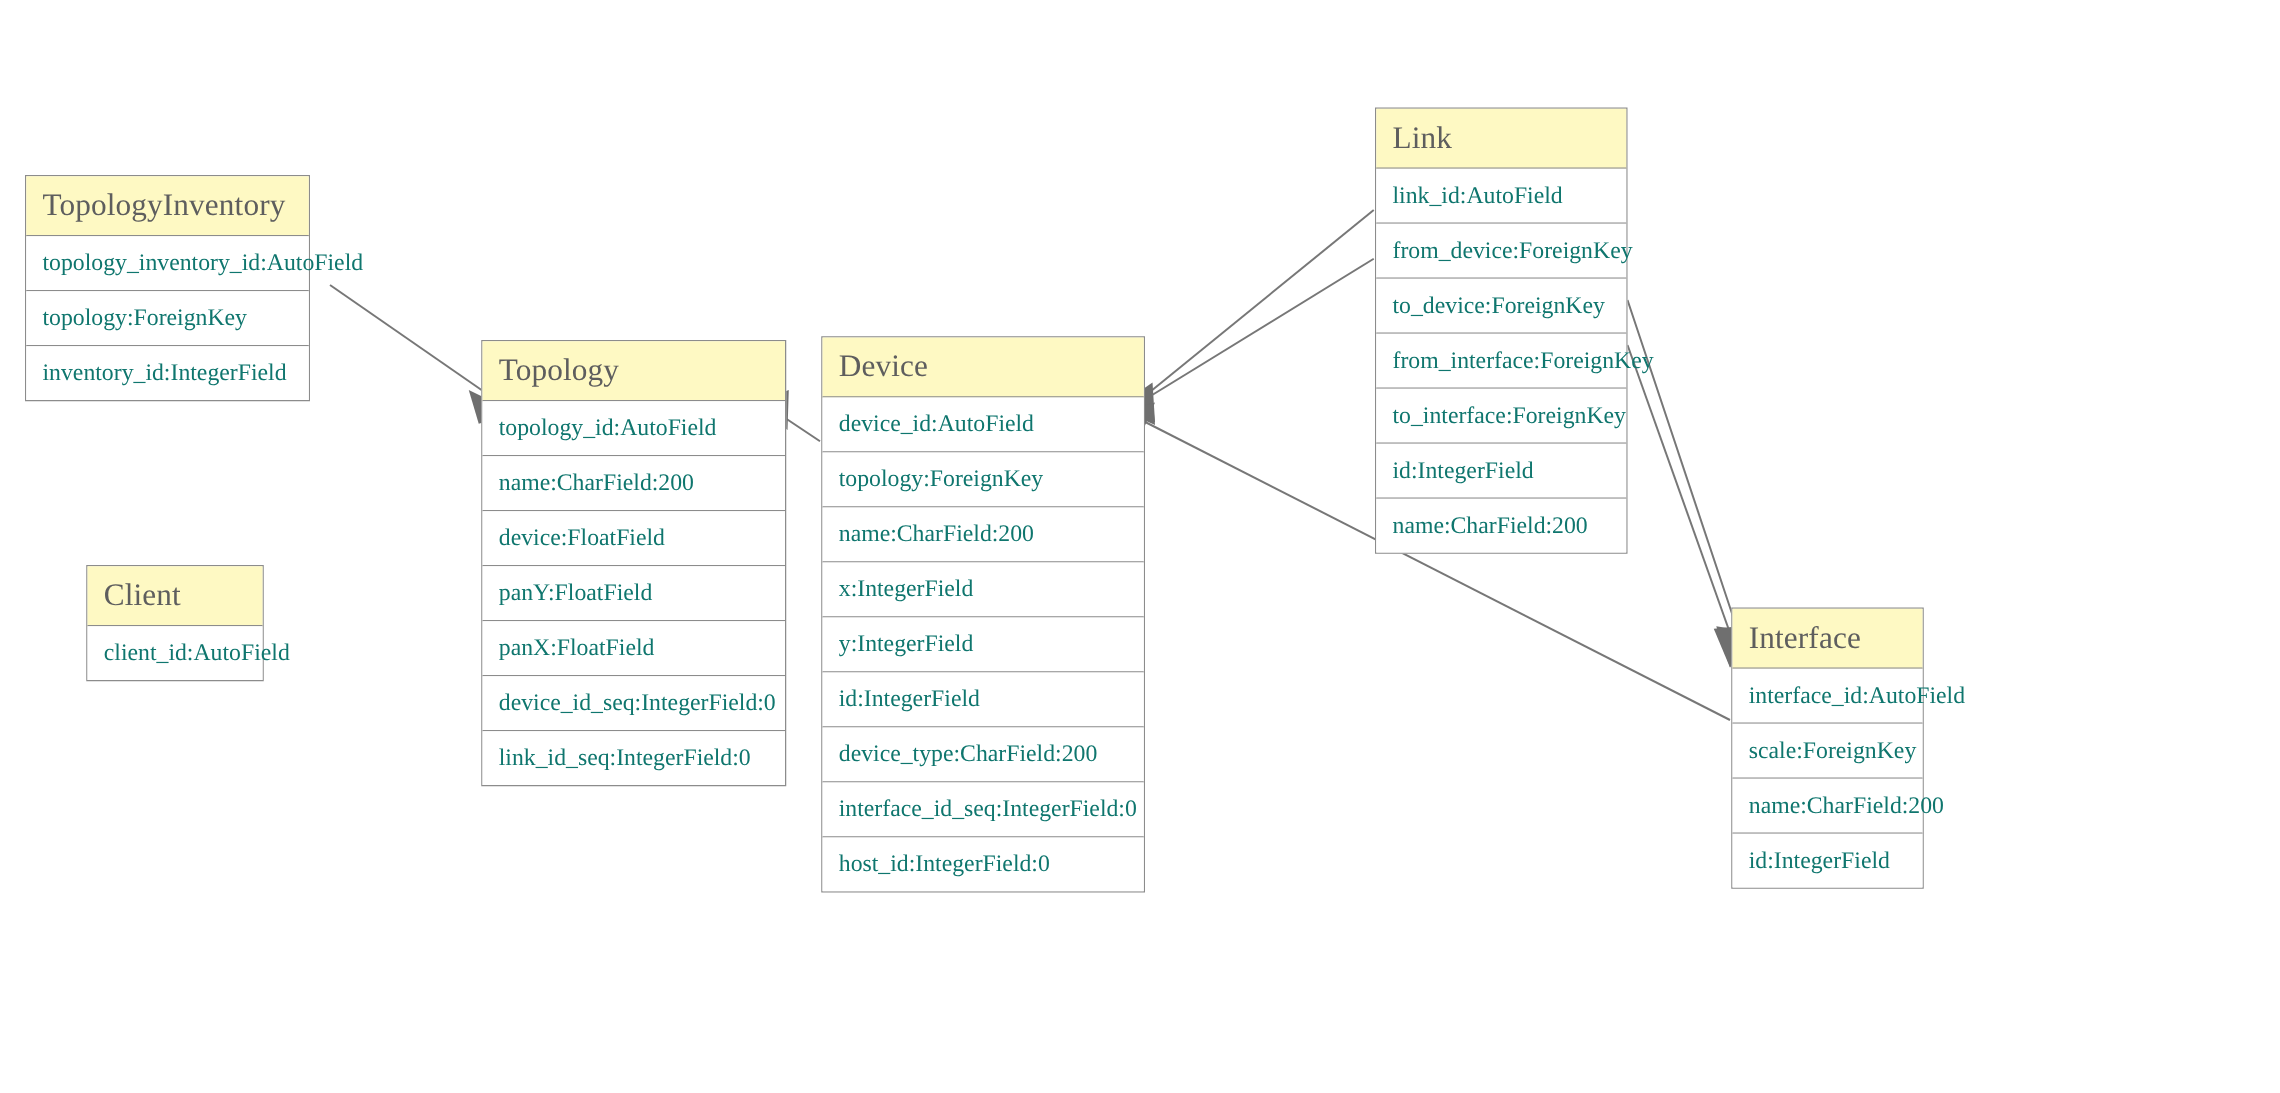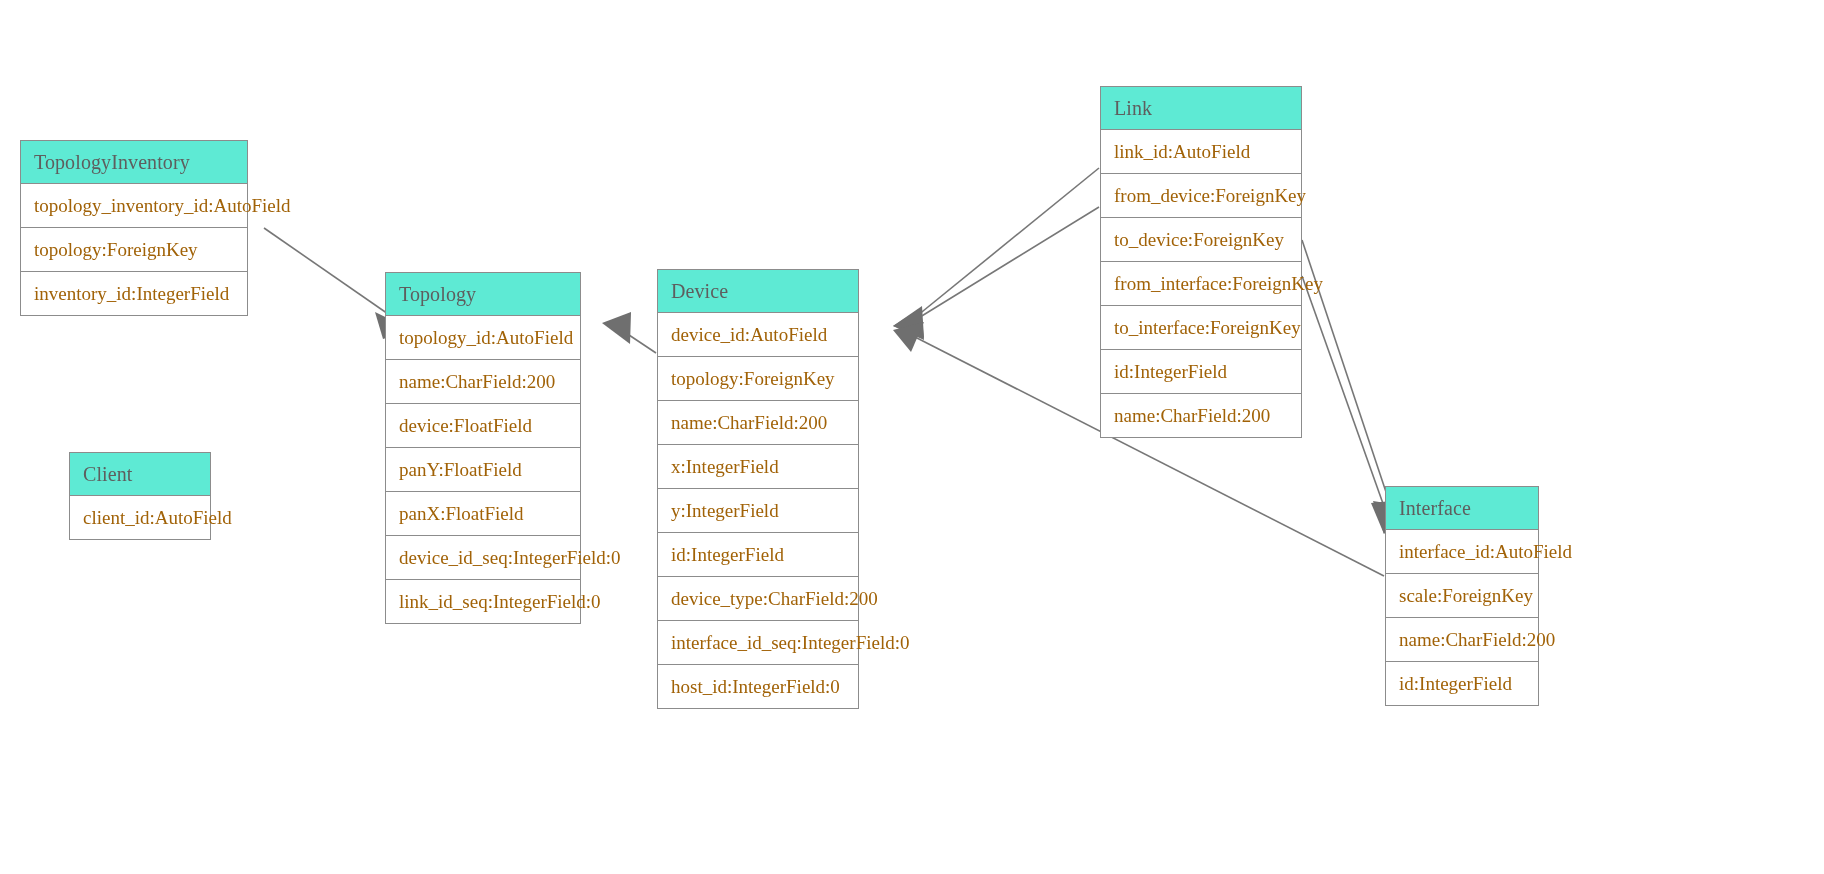--- a/index.html
+++ b/index.html
@@ -25,33 +25,33 @@
   }
   .entity {
     position: absolute;
     box-sizing: border-box;
     border: 1.4px solid #8c8c8c;
     background: #ffffff;
     z-index: 2;
   }
   .entity .hdr {
     box-sizing: border-box;
-    background: #5eead4;
+    background: #fef9c3;
     border-bottom: 1.4px solid #8c8c8c;
     color: #5e5e5e;
-    font-size: 20px;
+    font-size: 25px;
     line-height: 1;
     padding: 11px 0 11px 13px;
     white-space: nowrap;
     letter-spacing: 0.1px;
   }
   .entity .row {
     box-sizing: border-box;
     border-bottom: 1.4px solid #8c8c8c;
-    color: #a16207;
+    color: #0f766e;
     font-size: 19px;
     line-height: 1;
     padding: 12px 0 12px 13px;
     white-space: nowrap;
     background: #ffffff;
   }
   .entity .row:last-child {
     border-bottom: none;
   }
 </style>
@@ -98,37 +98,37 @@
     </g>
   </svg>
 
   <div class="entity" style="left:20px; top:140px; width:228px;">
     <div class="hdr">TopologyInventory</div>
     <div class="row">topology_inventory_id:AutoField</div>
     <div class="row">topology:ForeignKey</div>
     <div class="row">inventory_id:IntegerField</div>
   </div>
 
-  <div class="entity" style="left:385px; top:272px; width:196px;">
+  <div class="entity" style="left:385px; top:272px; width:244px;">
     <div class="hdr">Topology</div>
     <div class="row">topology_id:AutoField</div>
     <div class="row">name:CharField:200</div>
     <div class="row">device:FloatField</div>
     <div class="row">panY:FloatField</div>
     <div class="row">panX:FloatField</div>
     <div class="row">device_id_seq:IntegerField:0</div>
     <div class="row">link_id_seq:IntegerField:0</div>
   </div>
 
   <div class="entity" style="left:69px; top:452px; width:142px;">
     <div class="hdr">Client</div>
     <div class="row">client_id:AutoField</div>
   </div>
 
-  <div class="entity" style="left:657px; top:269px; width:202px;">
+  <div class="entity" style="left:657px; top:269px; width:259px;">
     <div class="hdr">Device</div>
     <div class="row">device_id:AutoField</div>
     <div class="row">topology:ForeignKey</div>
     <div class="row">name:CharField:200</div>
     <div class="row">x:IntegerField</div>
     <div class="row">y:IntegerField</div>
     <div class="row">id:IntegerField</div>
     <div class="row">device_type:CharField:200</div>
     <div class="row">interface_id_seq:IntegerField:0</div>
     <div class="row">host_id:IntegerField:0</div>

